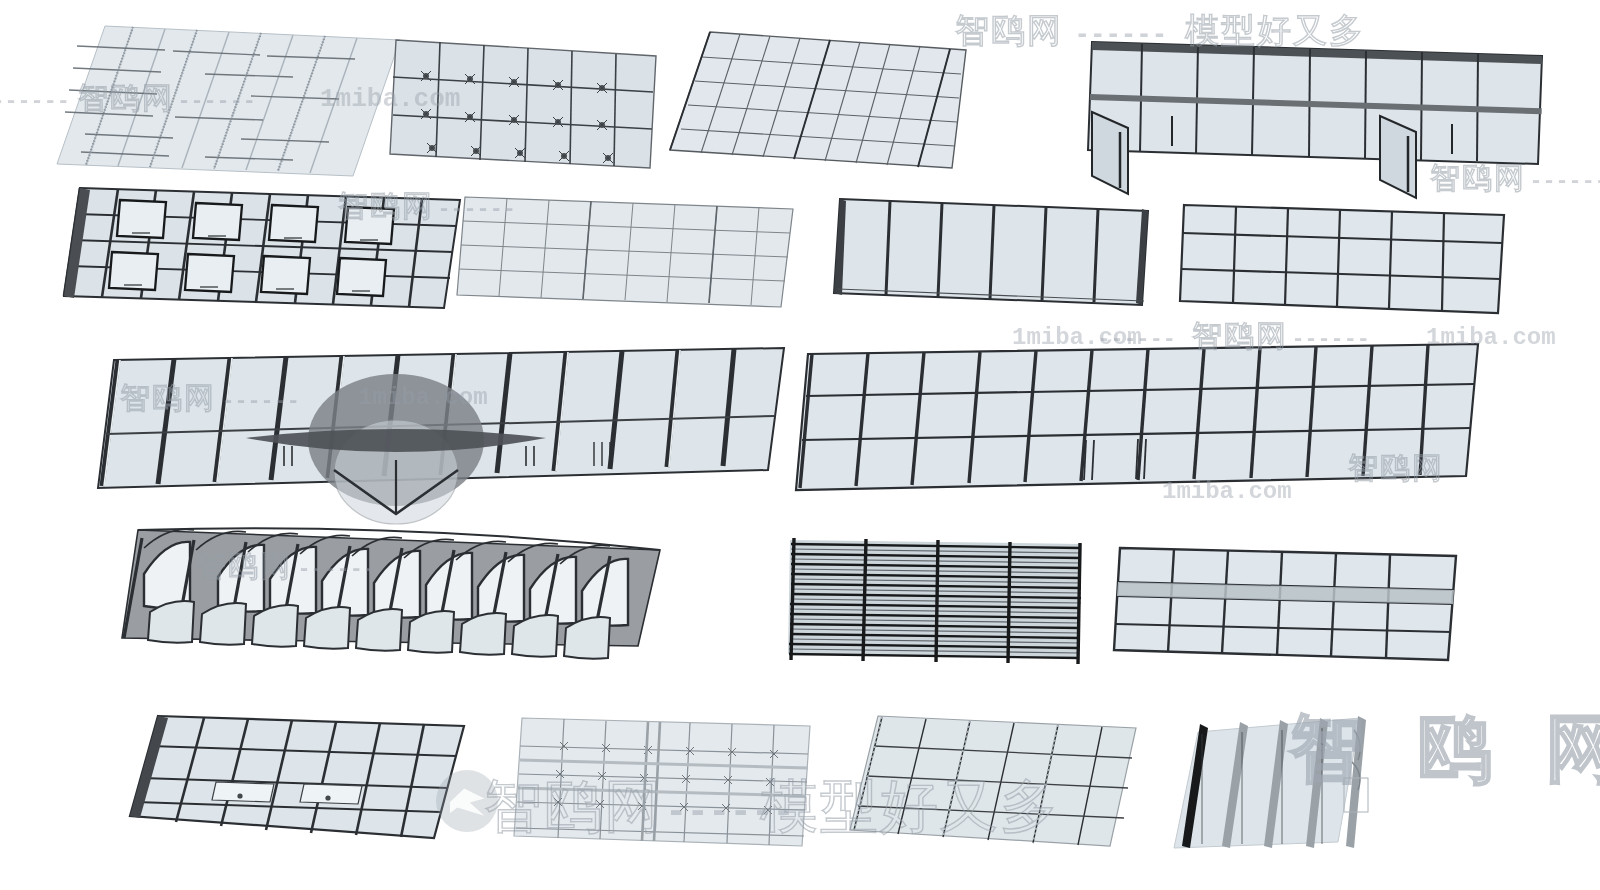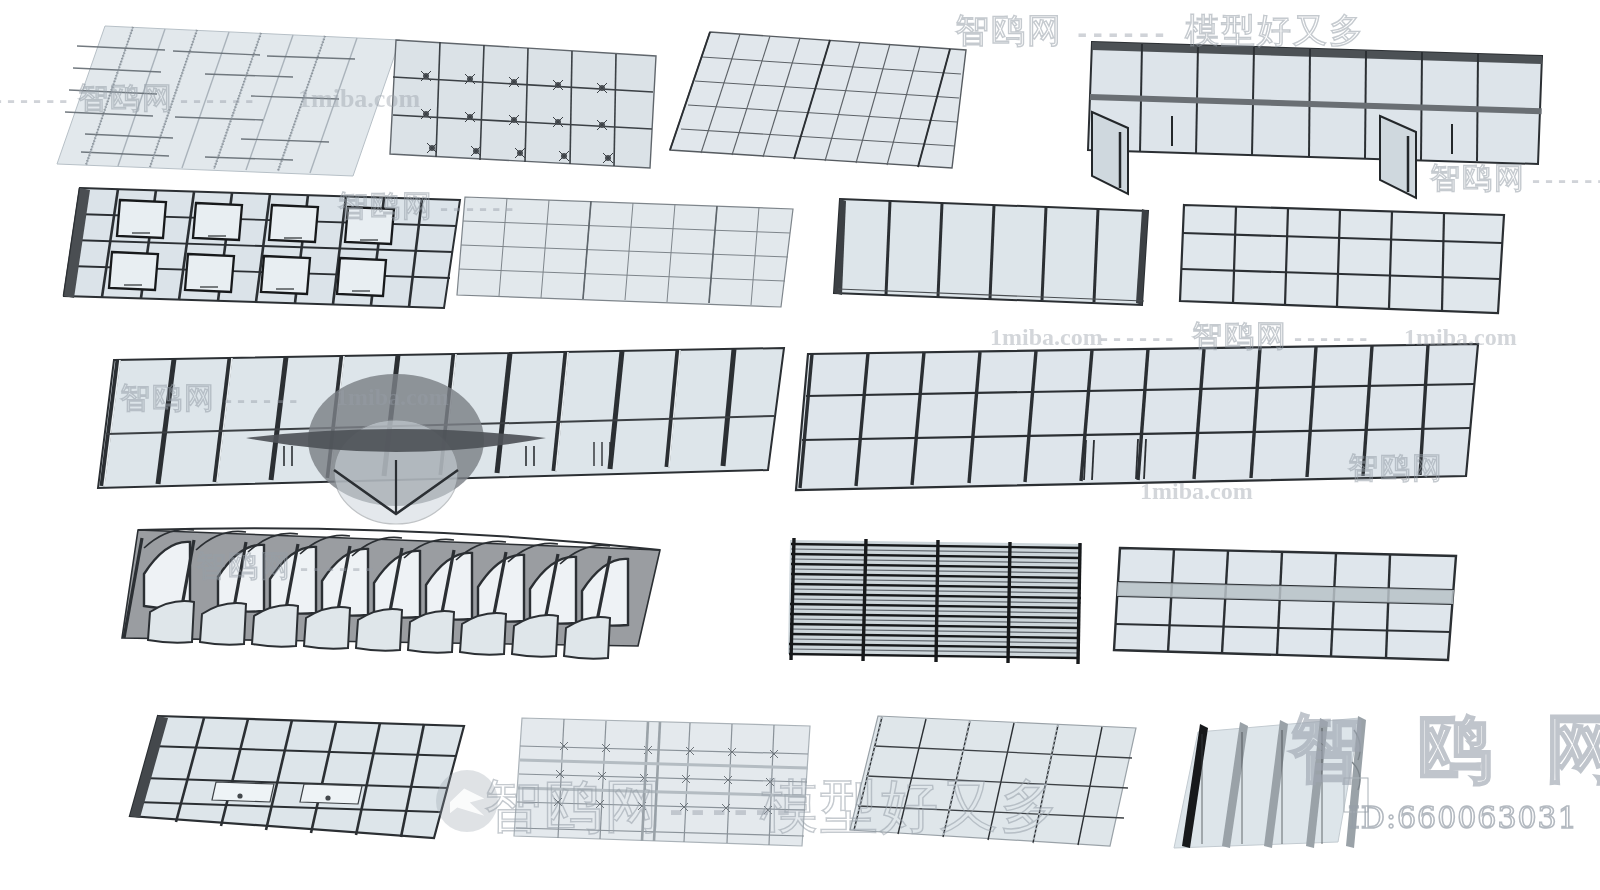--- a/index.html
+++ b/index.html
@@ -20,22 +20,23 @@
     letter-spacing:2px;
   }
   .wm-dash{
     color:rgba(150,158,168,.45);
     font-family:"DejaVu Sans Mono",monospace;
     font-weight:700;
     letter-spacing:1px;
   }
   .wm-latin{
     color:rgba(150,158,168,.42);
-    font-family:Liberation Serif, serif;
+    font-family:Liberation Mono, monospace;
     font-weight:700;
+    margin-left:22px;
   }
   .wm-big{
     font-family:"DejaVu Sans",sans-serif;
     font-weight:700;
     color:transparent;
     -webkit-text-stroke:2.2px rgba(158,166,176,.65);
     letter-spacing:14px;
   }
   .wm-id{
     font-family:"DejaVu Serif",serif;
@@ -618,15 +619,14 @@
 
   <div class="wm wm-cn" style="left:196px;top:546px;font-size:30px;">智鸥网</div>
   <div class="wm wm-dash" style="left:298px;top:556px;font-size:20px;">------</div>
 
   <div class="wm-logo" style="left:436px;top:770px;width:62px;height:62px;"></div>
   <div class="wm wm-cn" style="left:484px;top:768px;font-size:58px;">智鸥网</div>
   <div class="wm wm-dash" style="left:666px;top:790px;font-size:34px;">------</div>
   <div class="wm wm-cn" style="left:760px;top:768px;font-size:58px;">模型好又多</div>
 
   <div class="wm wm-big" style="left:1290px;top:700px;font-size:74px;">智 鸥 网</div>
-  <div class="wm wm-id" style="left:1348px;top:800px;font-size:30px;">ID:660063031</div>
 
 </div>
 
 </body></html>

